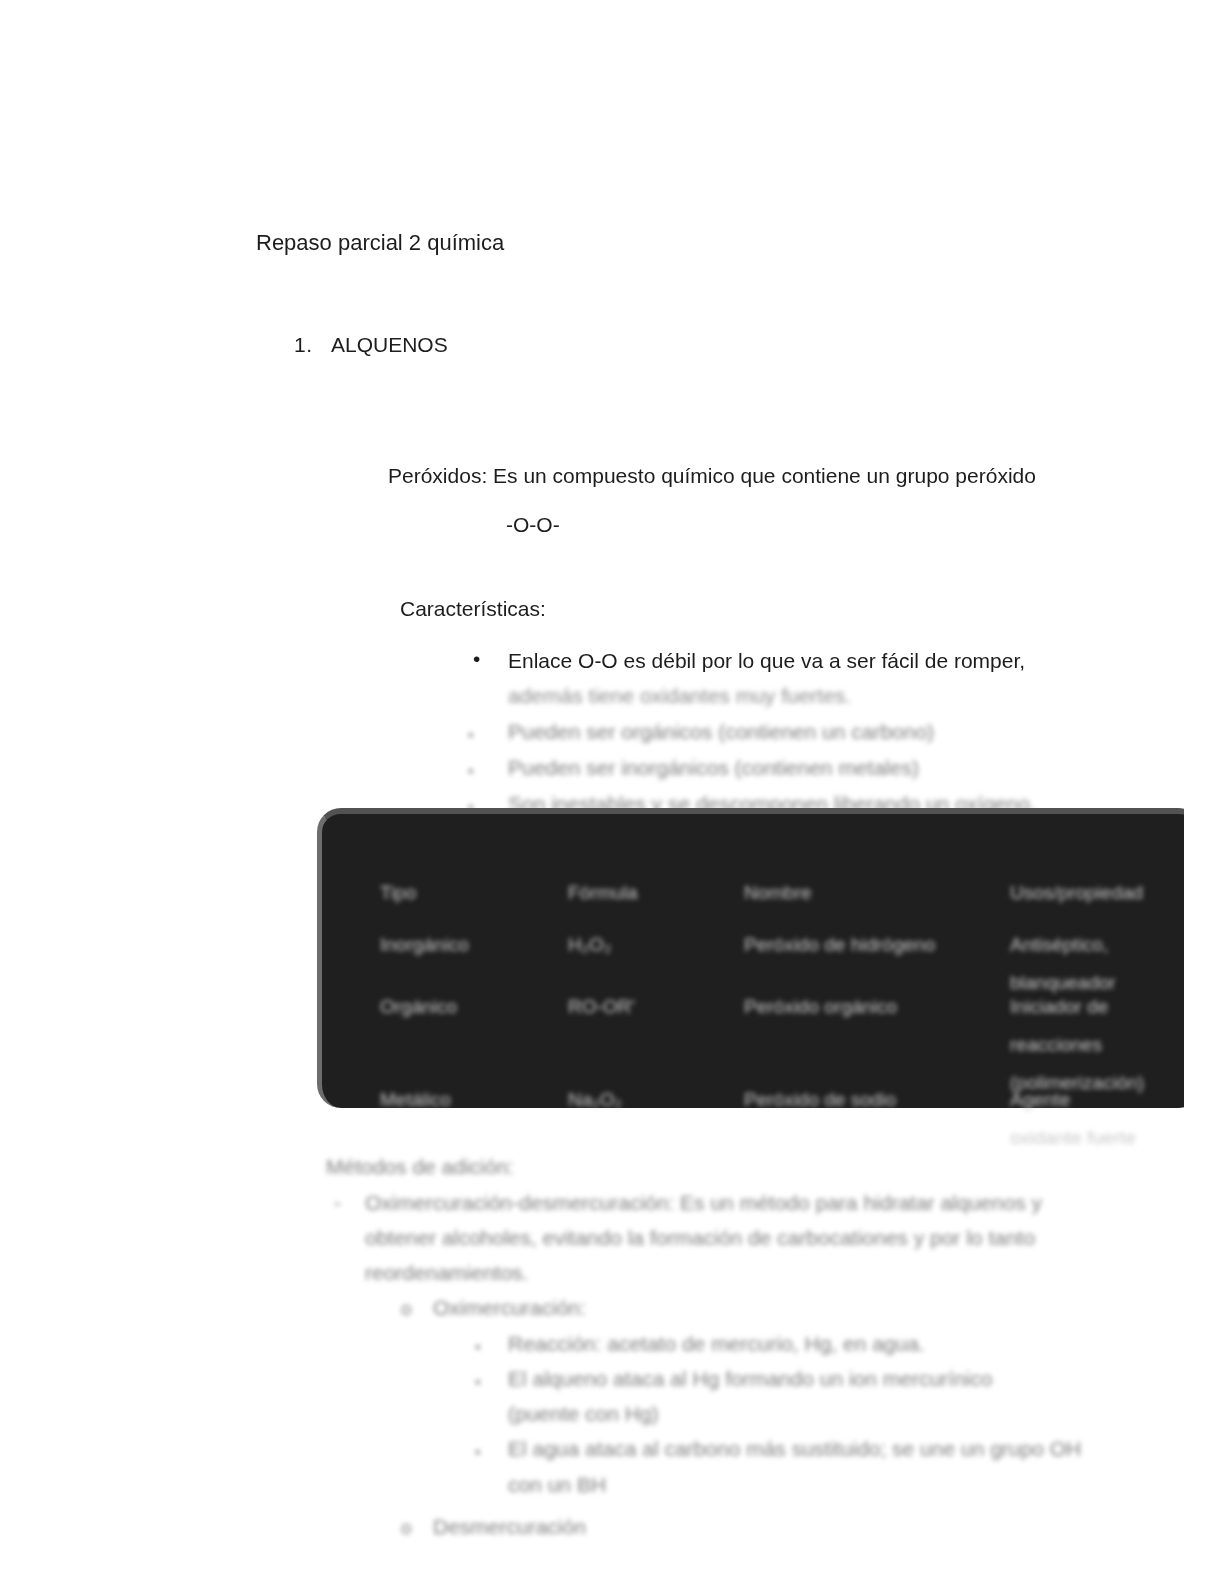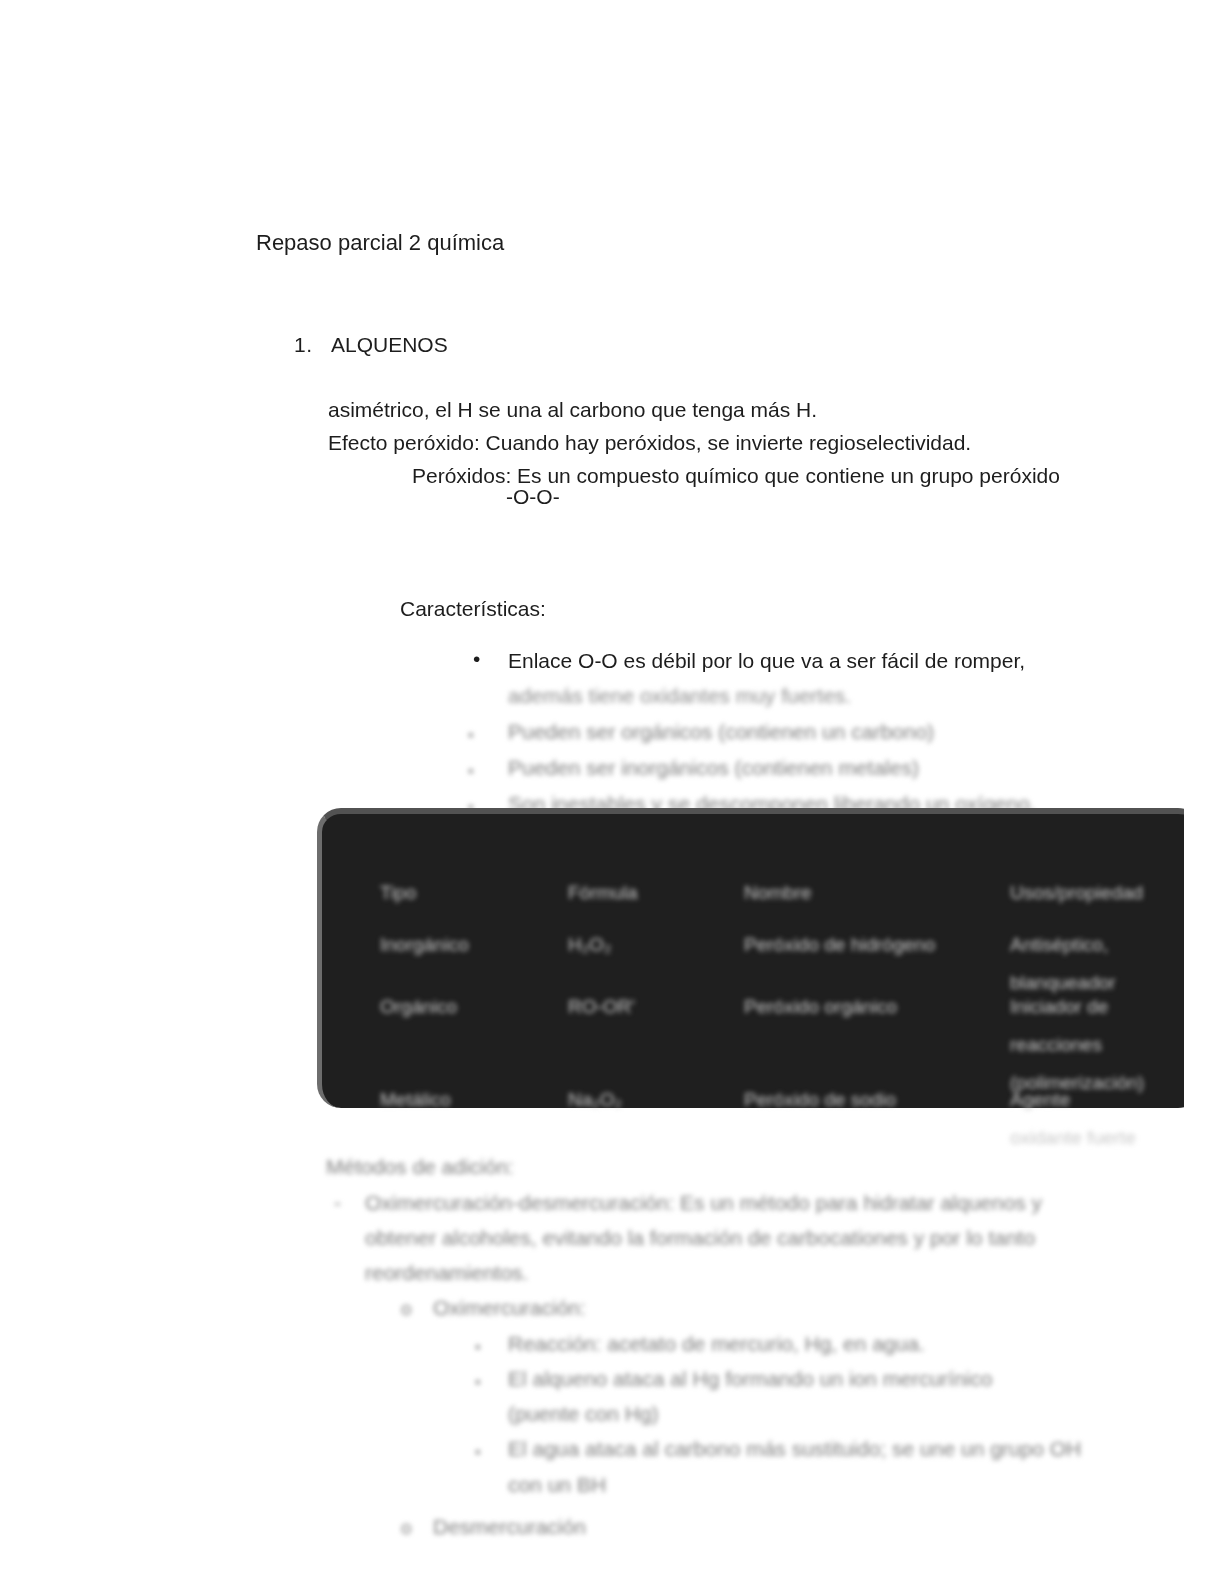--- a/index.html
+++ b/index.html
@@ -54,25 +54,23 @@
 </head>
 <body>
 
 <div class="page">
 
   <div class="line title" style="left:168px; top:142px;">Repaso parcial 2 química</div>
 
   <div class="line num" style="left:206px; top:244px;">1.</div>
   <div class="line" style="left:243px; top:244px;">ALQUENOS</div>
 
-  <div class="line" style="left:240px; top:309px;">asimétrico, el H se una al carbono que tenga más H.</div>
-  <div class="line" style="left:240px; top:342px;">Efecto peróxido: Cuando hay peróxidos, se invierte regioselectividad.</div>
 
-  <div class="line" style="left:324px; top:375px;">Peróxidos: Es un compuesto químico que contiene un grupo peróxido</div>
-  <div class="line" style="left:418px; top:396px;">-O-O-</div>
+  <div class="line" style="left:300px; top:375px;">Peróxidos: Es un compuesto químico que contiene un grupo peróxido</div>
+  <div class="line" style="left:418px; top:424px;">-O-O-</div>
   <div class="line" style="left:312px; top:508px;">Características:</div>
 
   <div class="line dot-marker" style="left:385px; top:558px;">•</div>
   <div class="line" style="left:420px; top:560px;">Enlace O-O es débil por lo que va a ser fácil de romper,</div>
   <div class="line rx2" style="left:420px; top:595px;">además tiene oxidantes muy fuertes.</div>
 
   <div class="line sq-marker rx" style="left:380px; top:634px;">▪</div>
   <div class="line rx" style="left:420px; top:631px;">Pueden ser orgánicos (contienen un carbono)</div>
 
   <div class="line sq-marker rx" style="left:380px; top:670px;">▪</div>

